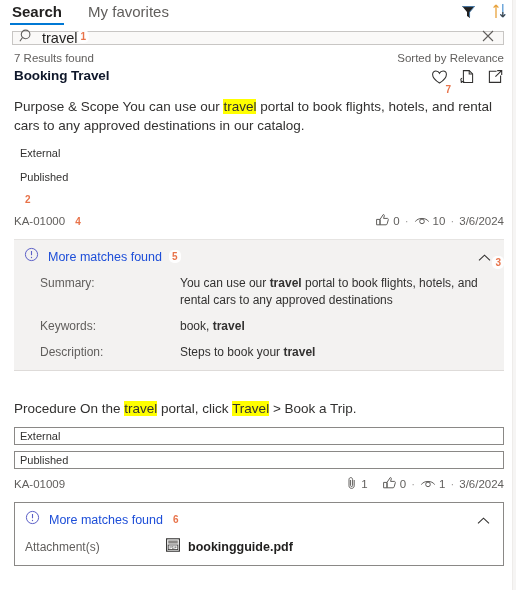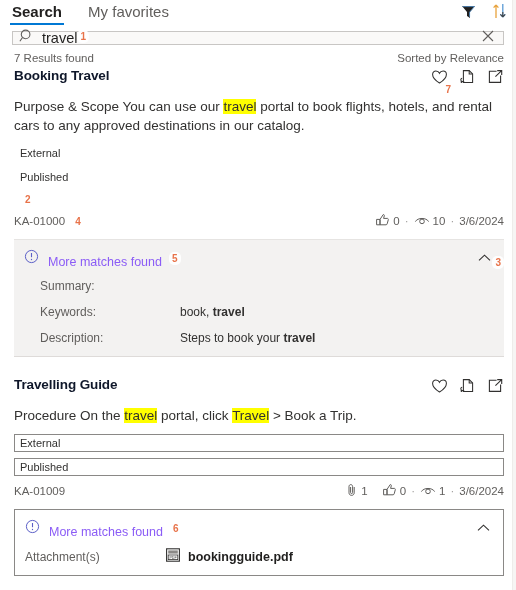--- a/index.html
+++ b/index.html
@@ -171,21 +171,21 @@
     background: #ffffff;
     border: 1px solid #8a8886;
   }
   .panel-head {
     display: flex;
     align-items: center;
     cursor: pointer;
     position: relative;
   }
   .panel-head .info { margin-right: 9px; flex: 0 0 auto; display: block; }
-  .panel-title { font-size: 12.5px; color: #8b5cf6; margin-top: 8px; }
+  .panel-title { font-size: 12.5px; color: #1d4ed8; }
   .panel-head .chev { position: absolute; right: 2px; top: 3px; display: block; }
 
   .kv { display: flex; margin-top: 9px; font-size: 12px; line-height: 17px; }
   .kv .k { width: 140px; flex: 0 0 140px; color: #605e5c; margin-left: 16px; }
   .kv .v { color: #323130; flex: 1 1 auto; }
   .kv .v b { font-weight: 700; }
 
   .attachrow { display: flex; align-items: center; margin-top: 8px; font-size: 12px; }
   .attachrow .k { width: 140px; flex: 0 0 140px; color: #605e5c; }
   .attachrow .v { display: flex; align-items: center; gap: 7px; }
@@ -327,59 +327,36 @@
       <span class="marker" style="margin-left:7px;">5</span>
       <span class="chev">
         <svg width="15" height="12" viewBox="0 0 15 12">
           <path d="M2 8.4 L7.5 3.2 L13 8.4" fill="none" stroke="#323130" stroke-width="1.1"></path>
         </svg>
       </span>
     </div>
 
     <div class="kv">
       <div class="k">Summary:</div>
+      <div class="v"><span>You can use our </span><b>travel</b><span> portal to book flights, hotels, and rental cars to any approved destinations</span></div>
     </div>
     <div class="kv">
       <div class="k">Keywords:</div>
       <div class="v"><span>book, </span><b>travel</b><span></span></div>
     </div>
     <div class="kv">
       <div class="k">Description:</div>
       <div class="v"><span>Steps to book your </span><b>travel</b><span></span></div>
     </div>
   </div>
 </div>
 
 <div class="gap"></div>
 
 <div class="result">
-  <div class="result-head">
-    <div class="title">Travelling Guide</div>
-    <div class="actions">
-      <span class="ic">
-        <svg width="17" height="16" viewBox="0 0 17 16">
-          <path d="M8.5 14 C8.5 14 1.6 9.6 1.6 5.4 C1.6 3.2 3.2 2 4.9 2 C6.4 2 7.9 3 8.5 4.3 C9.1 3 10.6 2 12.1 2 C13.8 2 15.4 3.2 15.4 5.4 C15.4 9.6 8.5 14 8.5 14 Z" fill="none" stroke="#323130" stroke-width="1.05"></path>
-        </svg>
-      </span>
-      <span class="ic">
-        <svg width="17" height="16" viewBox="0 0 17 16">
-          <path d="M4.4 1.6 H10.2 L13.6 5 V13.4 H4.4 Z" fill="none" stroke="#323130" stroke-width="1.05"></path>
-          <path d="M10.2 1.6 V5 H13.6" fill="none" stroke="#323130" stroke-width="1.05"></path>
-          <path d="M3.2 9.2 C2.2 9.2 1.8 10 1.8 10.8 C1.8 11.8 2.6 12.5 3.6 12.5 H5.2" fill="none" stroke="#323130" stroke-width="1.05"></path>
-          <circle cx="2.5" cy="13" r="0.9" fill="#323130"></circle>
-        </svg>
-      </span>
-      <span class="ic">
-        <svg width="17" height="16" viewBox="0 0 17 16">
-          <path d="M9.6 2.2 H2.4 V13.4 H13.6 V6.4" fill="none" stroke="#323130" stroke-width="1.1"></path>
-          <path d="M8.4 7.6 L14.4 1.8 M10.2 1.6 H14.7 V6" fill="none" stroke="#323130" stroke-width="1.1"></path>
-        </svg>
-      </span>
-    </div>
-  </div>
 
   <div class="snippet"><span>Procedure On the </span><span class="hl">travel</span><span> portal, click </span><span class="hl">Travel</span><span> &gt; Book a Trip.</span></div>
 
   <div class="badges">
     <span class="badge bordered">External</span>
     <span class="badge bordered">Published</span>
   </div>
 
   <div class="metarow">
     <span class="kaid">KA-01009</span>

